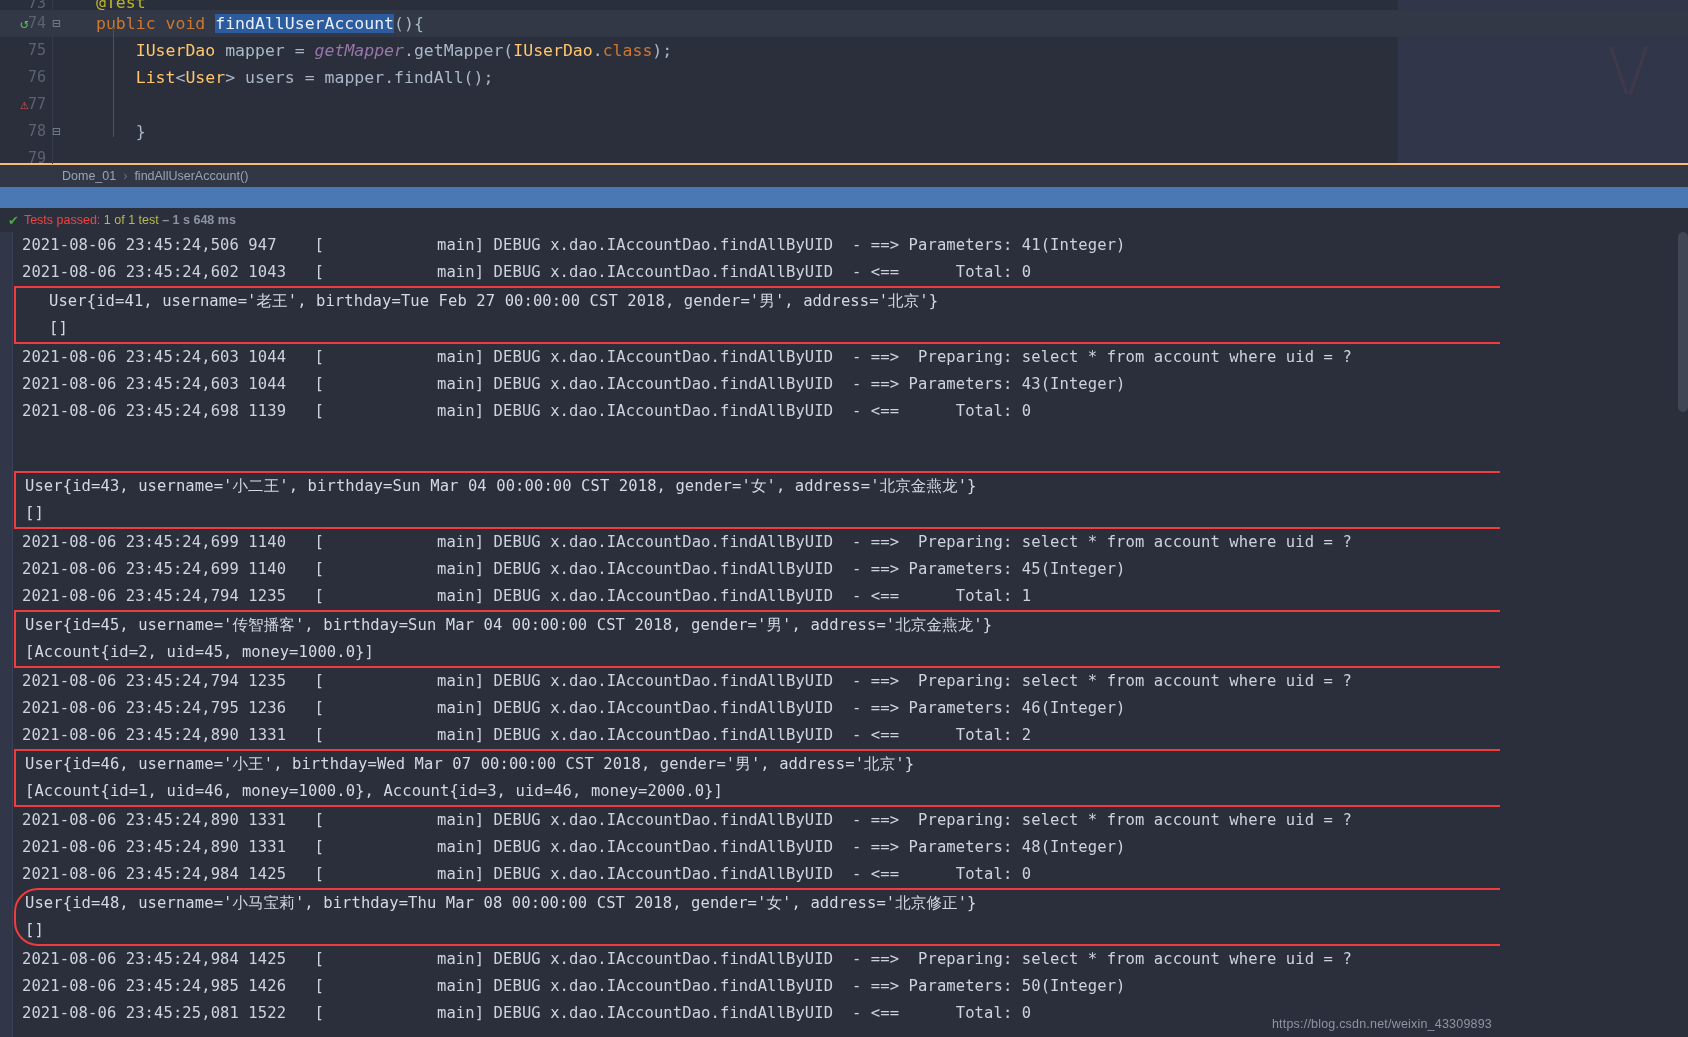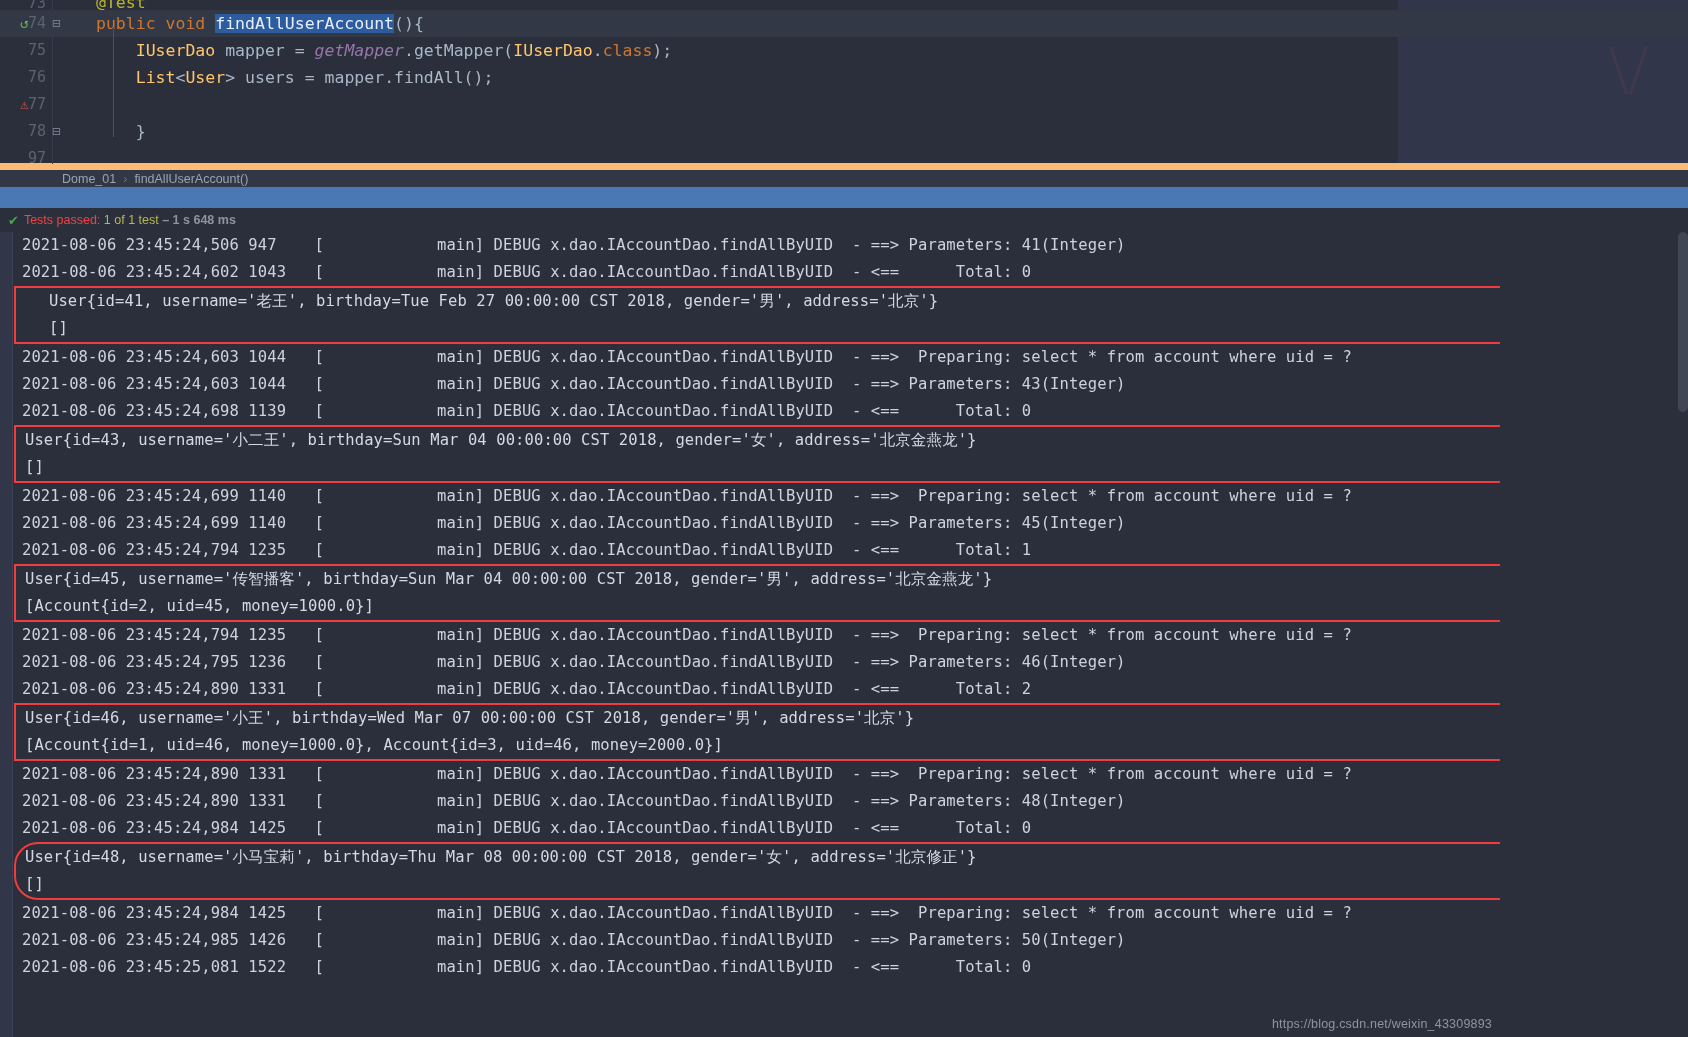--- a/index.html
+++ b/index.html
@@ -57,21 +57,21 @@
     background: #4a5162; z-index: 4;
   }
   .gutter-sep {
     position: absolute; left: 52px; top: 0; width: 1px; height: 164px;
     background: #363c4d; z-index: 2;
   }
 
   
   .breadcrumb {
     position: absolute; top: 163px; left: 0; width: 1688px; height: 24px;
-    background: #313745; border-top: 7px solid #fdba74;
+    background: #313745; border-top: 2px solid #fdba74;
     font-family: "Liberation Sans", sans-serif;
     font-size: 12.5px; color: #9aa3b2;
     display: flex; align-items: center; padding-left: 62px;
   }
   .crumb-sep { margin: 0 7px; color: #6b7382; }
 
   
   .blue-bar {
     position: absolute; top: 187px; left: 0; width: 1688px; height: 21px;
     background: #4a78b5;
@@ -185,21 +185,21 @@
         <span class="gut-icons red-mark">⚠</span>
       </div>
 
       <div class="code-line">
         <span class="gutter">78</span>
         <span class="gut-icons fold-mark" style="left:52px;">⊟</span>
         <span class="code-text plain">    }</span>
       </div>
 
       <div class="code-line" style="height:8px;">
-        <span class="gutter">97</span>
+        <span class="gutter">79</span>
         <span class="code-text plain"></span>
       </div>
 
     </div>
   </div>
 
   <div class="breadcrumb">
     <span>Dome_01</span>
     <span class="crumb-sep">›</span>
     <span>findAllUserAccount()</span>
@@ -219,21 +219,21 @@
     <div class="console-lines" id="console-lines">
         <div class="log-line">2021-08-06 23:45:24,506 947    [            main] DEBUG x.dao.IAccountDao.findAllByUID  - ==&gt; Parameters: 41(Integer)</div>
         <div class="log-line">2021-08-06 23:45:24,602 1043   [            main] DEBUG x.dao.IAccountDao.findAllByUID  - &lt;==      Total: 0</div>
         <div class="hl-box" style="border-color: rgb(240, 60, 60); padding-left: 24px;">
           <div class="log-line out-line">User{id=41, username='老王', birthday=Tue Feb 27 00:00:00 CST 2018, gender='男', address='北京'}</div>
           <div class="log-line out-line">[]</div>
         </div>
         <div class="log-line">2021-08-06 23:45:24,603 1044   [            main] DEBUG x.dao.IAccountDao.findAllByUID  - ==&gt;  Preparing: select * from account where uid = ?</div>
         <div class="log-line">2021-08-06 23:45:24,603 1044   [            main] DEBUG x.dao.IAccountDao.findAllByUID  - ==&gt; Parameters: 43(Integer)</div>
         <div class="log-line">2021-08-06 23:45:24,698 1139   [            main] DEBUG x.dao.IAccountDao.findAllByUID  - &lt;==      Total: 0</div>
-        <div class="hl-box" style="border-color: rgb(240, 60, 60);">
+        <div class="hl-box" style="border-color: rgb(240, 60, 60); margin-top: 46px;">
           <div class="log-line out-line">User{id=43, username='小二王', birthday=Sun Mar 04 00:00:00 CST 2018, gender='女', address='北京金燕龙'}</div>
           <div class="log-line out-line">[]</div>
         </div>
         <div class="log-line">2021-08-06 23:45:24,699 1140   [            main] DEBUG x.dao.IAccountDao.findAllByUID  - ==&gt;  Preparing: select * from account where uid = ?</div>
         <div class="log-line">2021-08-06 23:45:24,699 1140   [            main] DEBUG x.dao.IAccountDao.findAllByUID  - ==&gt; Parameters: 45(Integer)</div>
         <div class="log-line">2021-08-06 23:45:24,794 1235   [            main] DEBUG x.dao.IAccountDao.findAllByUID  - &lt;==      Total: 1</div>
         <div class="hl-box" style="border-color: rgb(240, 60, 60);">
           <div class="log-line out-line">User{id=45, username='传智播客', birthday=Sun Mar 04 00:00:00 CST 2018, gender='男', address='北京金燕龙'}</div>
           <div class="log-line out-line">[Account{id=2, uid=45, money=1000.0}]</div>
         </div>

